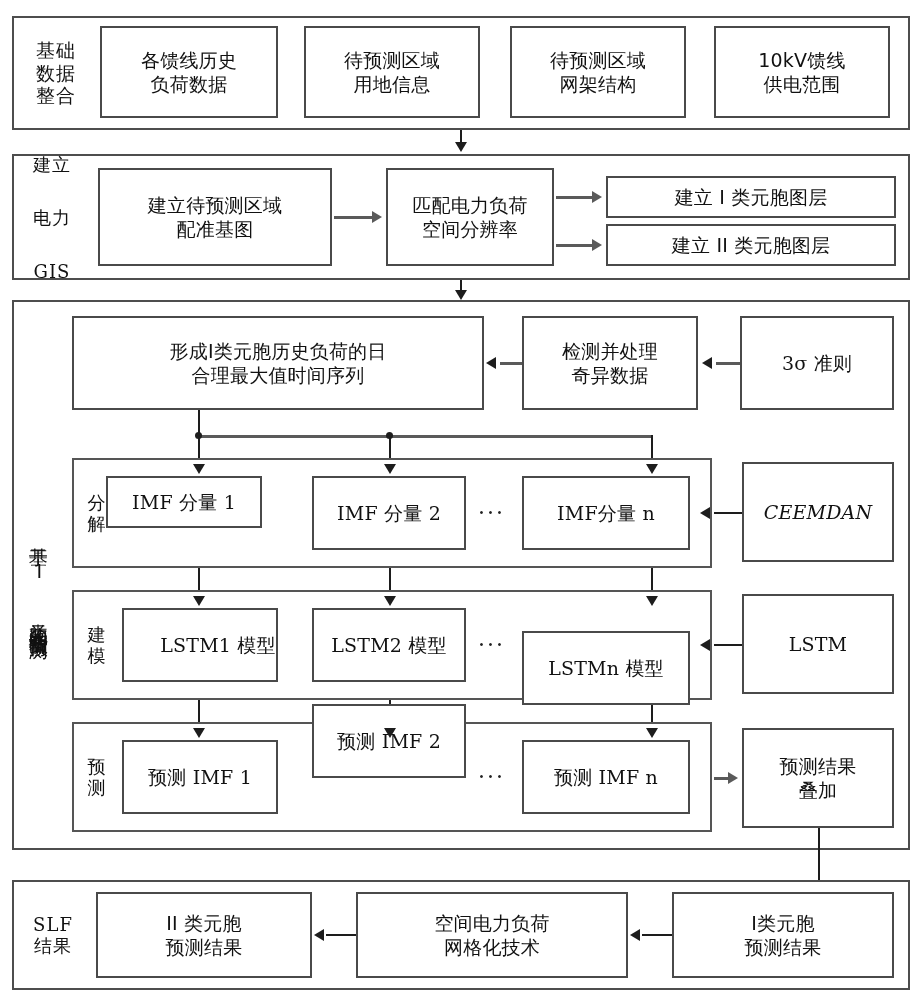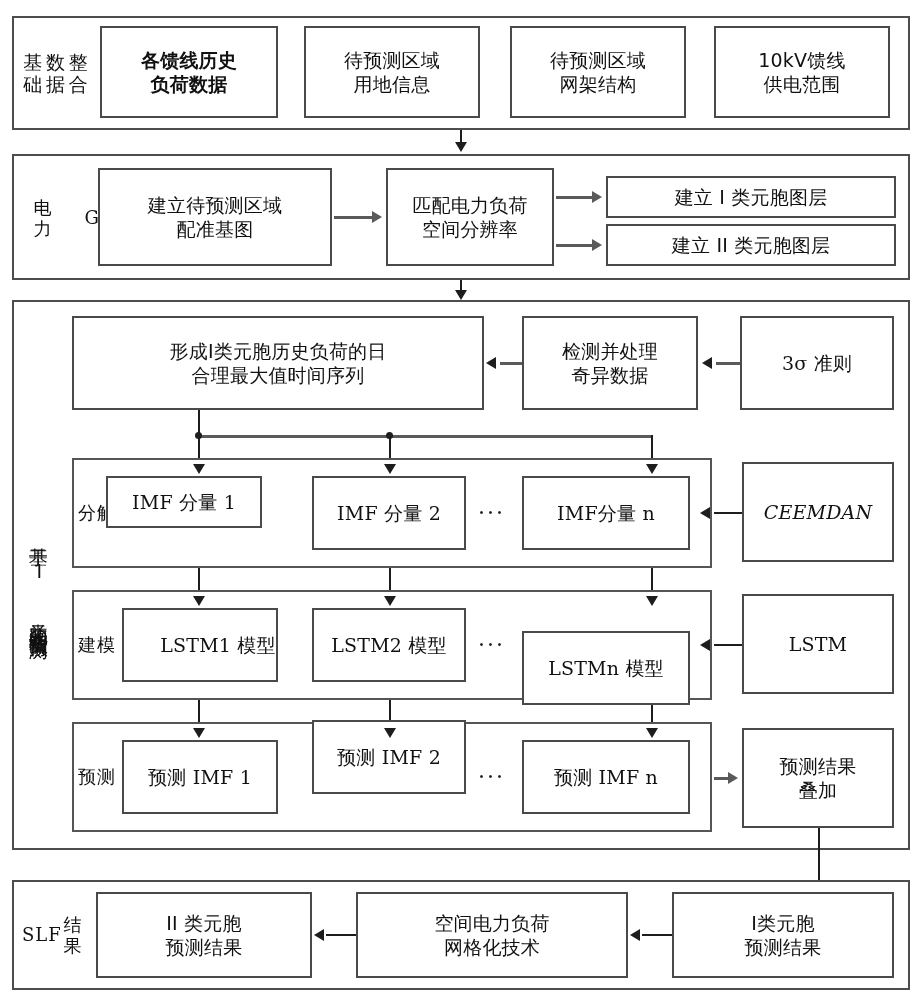--- a/index.html
+++ b/index.html
@@ -58,21 +58,21 @@
     display: flex;
     align-items: center;
     justify-content: center;
   }
   .sidecap.vert {
     writing-mode: vertical-rl;
     text-orientation: upright;
     letter-spacing: 2px;
   }
   .sidecap.stack {
-    flex-direction: row;
+    flex-direction: column;
     letter-spacing: 1px;
   }
 
   
   .ln {
     position: absolute;
     background: #1d1d1d;
   }
   .ln.h { height: 2px; }
   .ln.v { width: 2px; }
@@ -104,21 +104,21 @@
 <div id="canvas">
 
   <div class="sect" style="left:12px; top:16px; width:898px; height:114px;"></div>
 
   <div class="sidecap stack" style="left:22px; top:22px; width:68px; height:102px;">
     <span>基础</span>
     <span>数据</span>
     <span>整合</span>
   </div>
 
-  <div class="node" style="left:100px; top:26px; width:178px; height:92px;font-weight:bold;">
+  <div class="node" style="left:100px; top:26px; width:178px; height:92px;">
     <span>各馈线历史<br>负荷数据</span>
   </div>
   <div class="node" style="left:304px; top:26px; width:176px; height:92px;">
     <span>待预测区域<br>用地信息</span>
   </div>
   <div class="node" style="left:510px; top:26px; width:176px; height:92px;">
     <span>待预测区域<br>网架结构</span>
   </div>
   <div class="node" style="left:714px; top:26px; width:176px; height:92px;">
     <span>10kV馈线<br>供电范围</span>
@@ -251,21 +251,21 @@
 
   <div class="grp" style="left:72px; top:722px; width:640px; height:110px;"></div>
   <div class="sidecap stack" style="left:80px; top:746px; width:34px; height:62px; font-size:18px;">
     <span>预</span>
     <span>测</span>
   </div>
 
   <div class="node lat" style="left:122px; top:740px; width:156px; height:74px;">
     <span>预测 IMF 1</span>
   </div>
-  <div class="node lat" style="left:312px; top:720px; width:154px; height:74px;">
+  <div class="node lat" style="left:312px; top:704px; width:154px; height:74px;">
     <span>预测 IMF 2</span>
   </div>
   <div class="ell" style="left:478px; top:764px;">···</div>
   <div class="node lat" style="left:522px; top:740px; width:168px; height:74px;">
     <span>预测 IMF n</span>
   </div>
 
   <div class="arw down" style="left:193px; top:728px;"></div>
   <div class="arw down" style="left:384px; top:728px;"></div>
   <div class="arw down" style="left:646px; top:728px;"></div>

